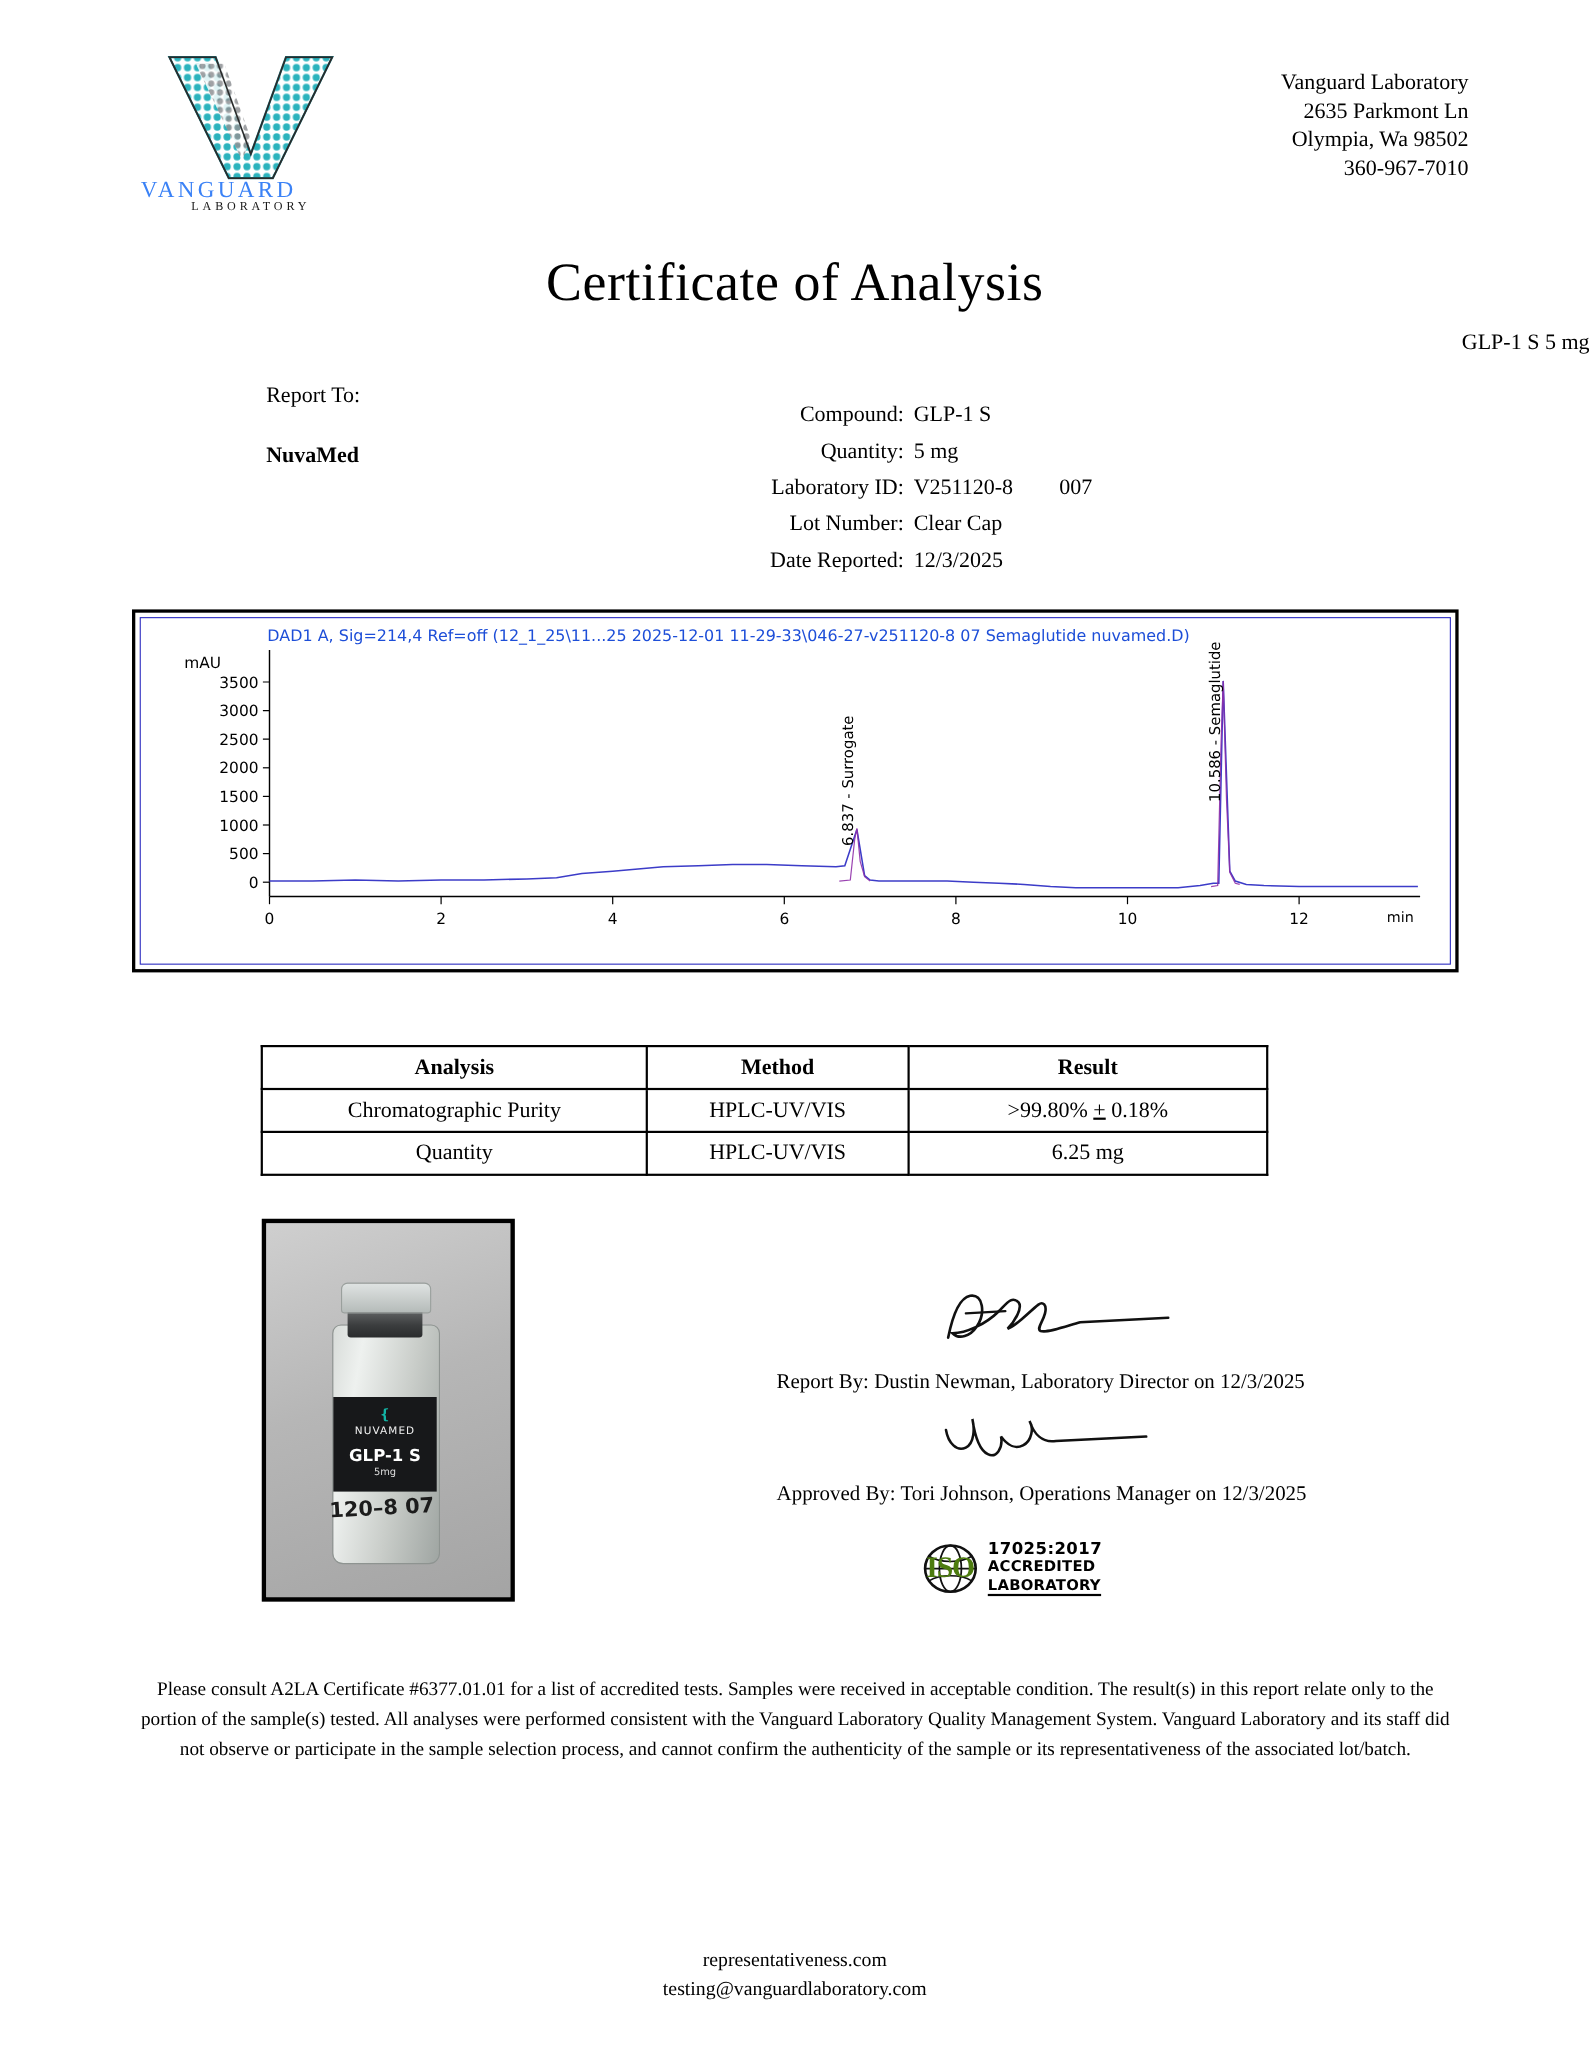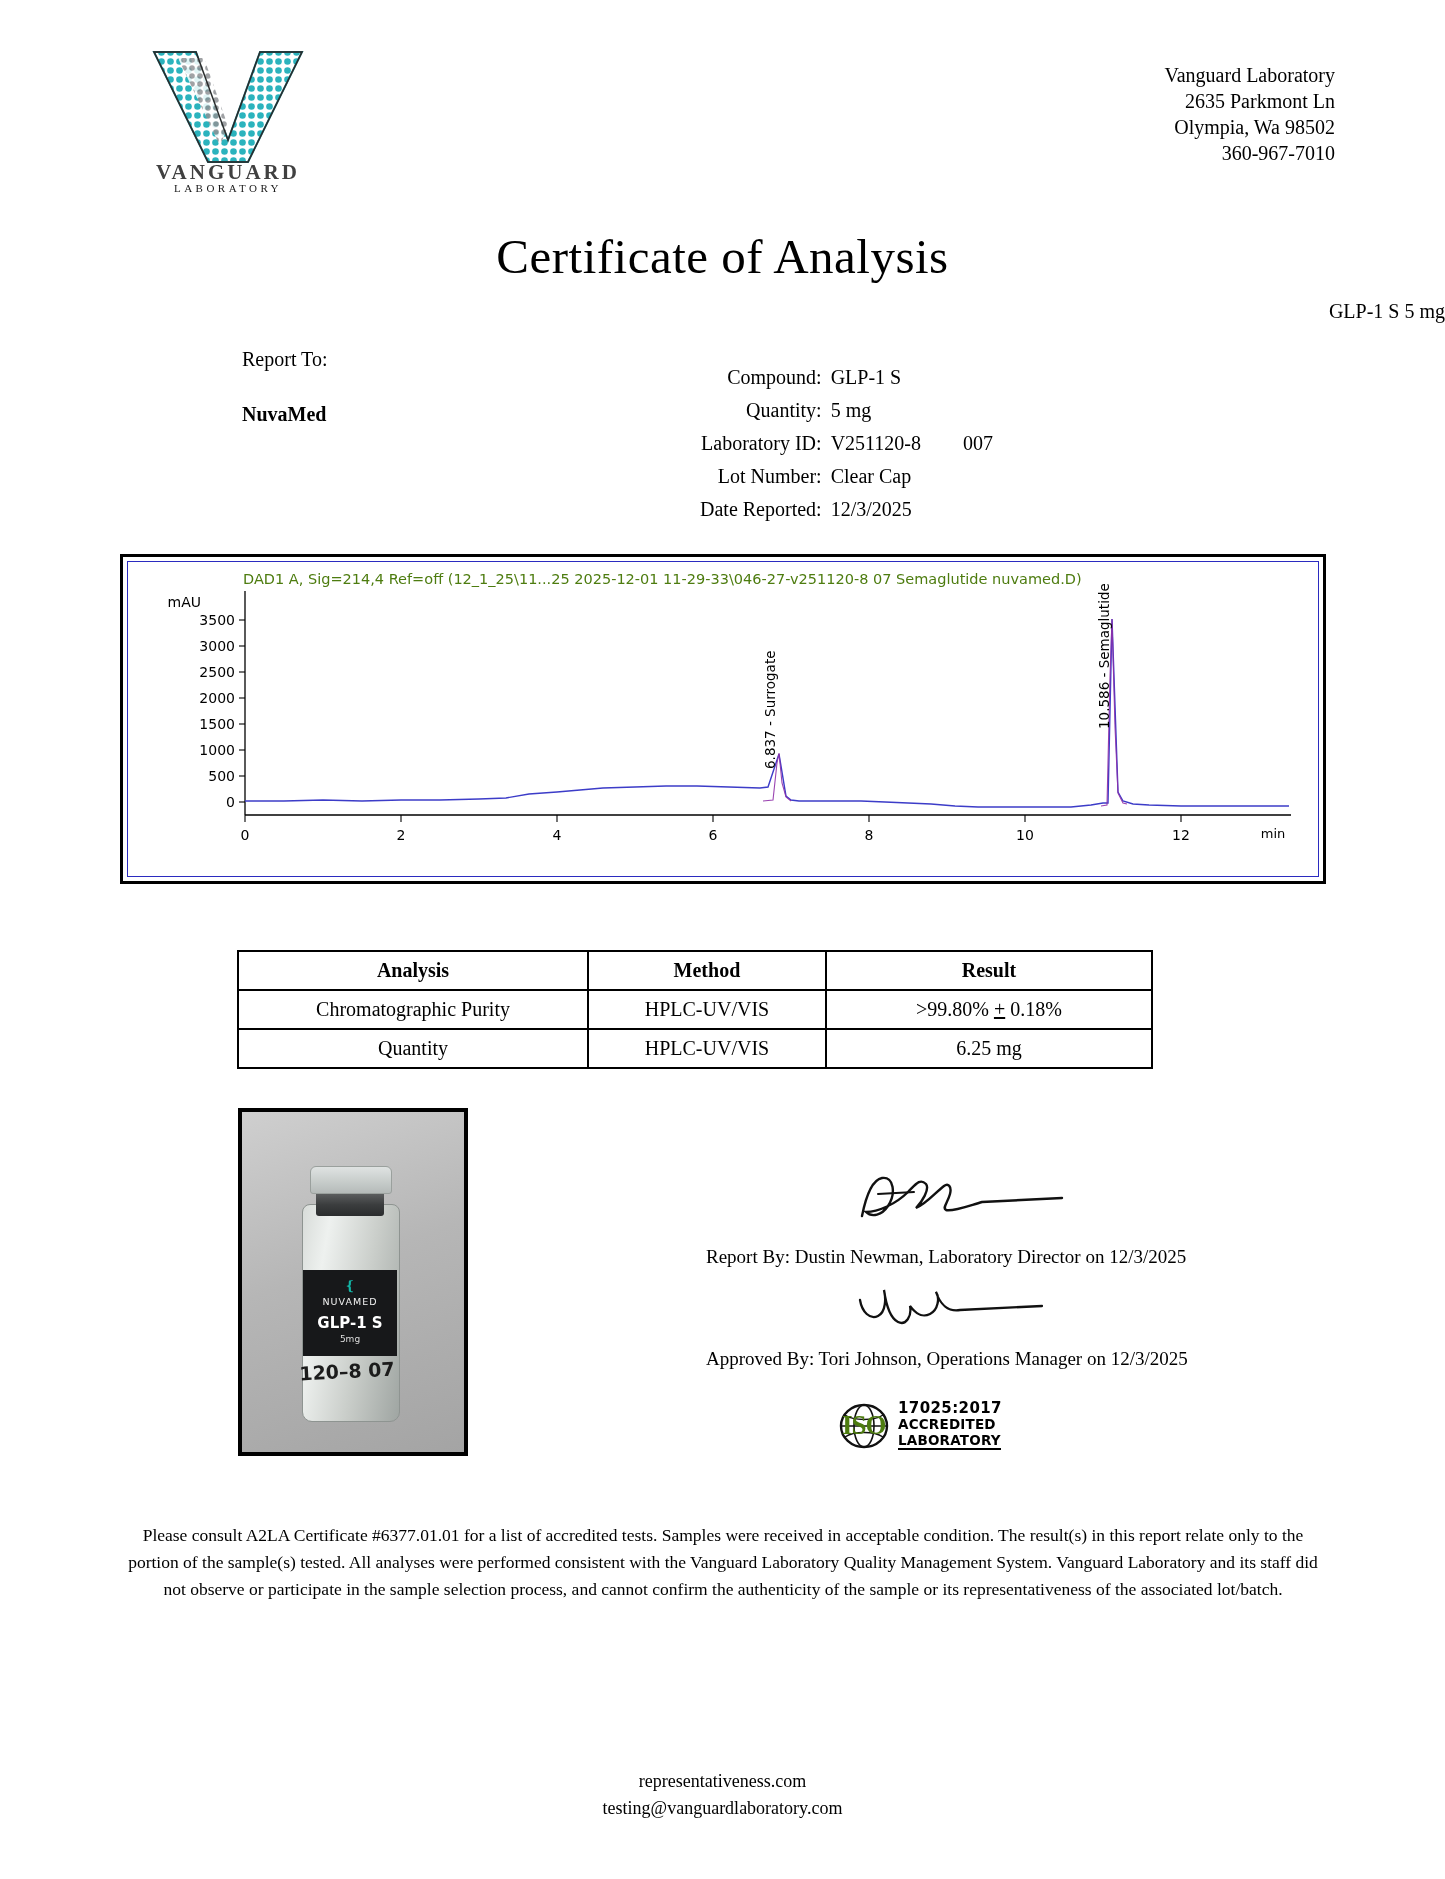--- a/index.html
+++ b/index.html
@@ -34,26 +34,26 @@
     left: 20px;
     top: 0px;
     width: 160px;
     height: 118px;
   }
   .logo-text {
     position: absolute;
     left: 0px;
     top: 112px;
     width: 200px;
-    text-align: center;
+    text-align: left;
     font-family: "Liberation Serif", serif;
     letter-spacing: 3px;
     font-size: 21px;
-    font-weight: bold;
-    color: #404040;
+    font-weight: normal;
+    color: #3b82f6;
   }
   .logo-sub {
     position: absolute;
     left: 0px;
     top: 134px;
     width: 200px;
     text-align: center;
     font-family: "Liberation Serif", serif;
     letter-spacing: 3.5px;
     font-size: 11px;
@@ -146,21 +146,21 @@
     bottom: 4px;
     border: 1px solid #2b2bc0;
     box-sizing: border-box;
   }
   .chrom-header {
     position: absolute;
     left: 120px;
     top: 14px;
     font-family: "DejaVu Sans", sans-serif;
     font-size: 14.5px;
-    color: #4d7c0f;
+    color: #1d4ed8;
     letter-spacing: 0px;
     white-space: nowrap;
   }
   .chrom-svg {
     position: absolute;
     left: 0;
     top: 0;
   }
 
   

